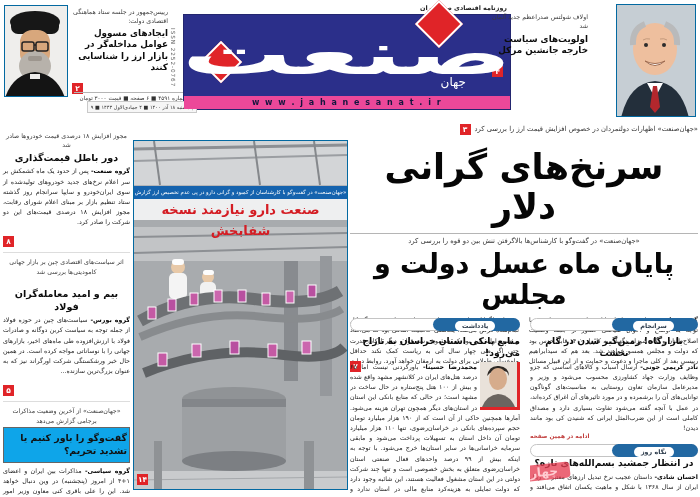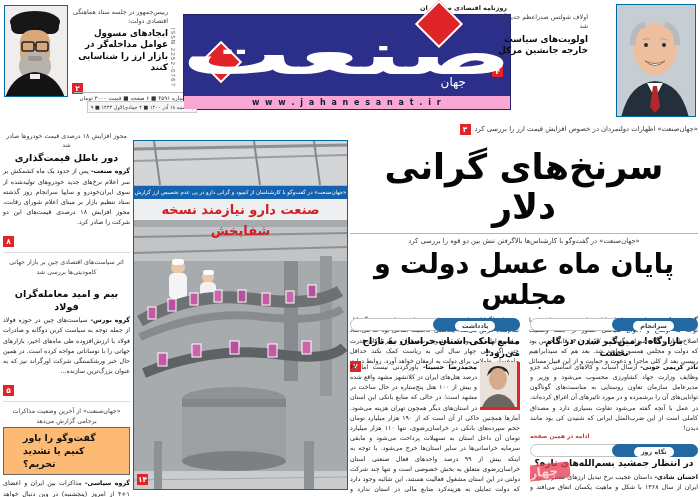--- a/index.html
+++ b/index.html
@@ -21,40 +21,40 @@
            background:#2268a2;border-radius:8px}
   .tab-label{position:absolute;right:14%;top:1.5px;height:10px;line-height:10px;background:#fff;
              border-radius:6px;padding:0 7px;font-size:6.4px;color:#2b3a4a;font-weight:bold;z-index:2}
   
   .logo-box{position:absolute;left:183px;top:14px;width:328px;height:96px;background:#2b2f8a;
             border:1px solid #23266f}
   .logo-main{position:absolute;left:0;top:2px;width:100%;height:78px;line-height:74px;text-align:center;
              color:#fff;font-size:58px;font-weight:bold;transform:scaleX(1.9);transform-origin:center;z-index:2}
   .logo-sub{position:absolute;right:44px;bottom:20px;color:#fff;font-size:12px;font-weight:normal;z-index:3}
   .diamond{position:absolute;background:#e02428;border:2px solid #fff;transform:rotate(45deg);z-index:1}
-  .site-strip{position:absolute;left:0;bottom:0;width:100%;height:15px;background:#f9a8d4;
+  .site-strip{position:absolute;left:0;bottom:0;width:100%;height:15px;background:#ec4899;
               border-top:2px solid #2b2f8a;text-align:center;font-size:8px;font-weight:bold;
               color:#15163f;line-height:13px;letter-spacing:1.5px;direction:ltr;z-index:4}
   .issn{position:absolute;left:170px;top:28px;writing-mode:vertical-rl;font-size:5.6px;color:#555;
         letter-spacing:1px;direction:ltr}
   .photo-frame{border:1px solid #0369a1;background:#ddd;overflow:hidden}
   .datebar{position:absolute;left:87px;top:101px;width:110px;height:12px;border:1px solid #c9c9c9;
            background:#f6f6f6;font-size:5px;color:#333;text-align:center;line-height:11px;overflow:hidden}
   
   .h1{font-size:35px;font-weight:bold;text-align:center;color:#060606;letter-spacing:-1px}
   .h2{font-size:27px;font-weight:bold;text-align:center;color:#060606}
   .lead-body{column-count:2;column-gap:10px;height:56px;overflow:hidden}
   
   .caption-bar{position:absolute;left:0;top:45px;width:100%;height:13px;background:#1563ae;
                color:#fff;font-size:5.4px;text-align:center;line-height:13px;overflow:hidden;z-index:3}
   .photo-title{position:absolute;left:0;top:58px;width:100%;height:21px;background:rgba(255,255,255,.78);
                color:#d41d24;font-size:13px;font-weight:bold;text-align:center;line-height:21px;z-index:3}
   
-  .boxed-title{border:1px solid #666;padding:4px 19px;font-size:9.4px;font-weight:bold;
-               text-align:left;line-height:1.35;background:#fdba74}
+  .boxed-title{border:1px solid #666;padding:4px 2px;font-size:9.4px;font-weight:bold;
+               text-align:right;line-height:1.35;background:#0ea5e9}
   .pframe-l{border-right:3px solid #e02428;border-bottom:3px solid #e02428}
   .more-link{font-size:5.8px;color:#c2403f;text-align:left;font-weight:bold}
   .stamp{position:absolute;left:-12px;top:146px;transform:rotate(-6deg);background:rgba(230,62,82,.78);
          color:#ffccd1;font-size:12px;font-weight:bold;padding:1px 12px;border-radius:4px;
          letter-spacing:3px;z-index:5}
   .badge-row{text-align:left;margin-top:2px}
 </style>
 </head>
 <body>
 

